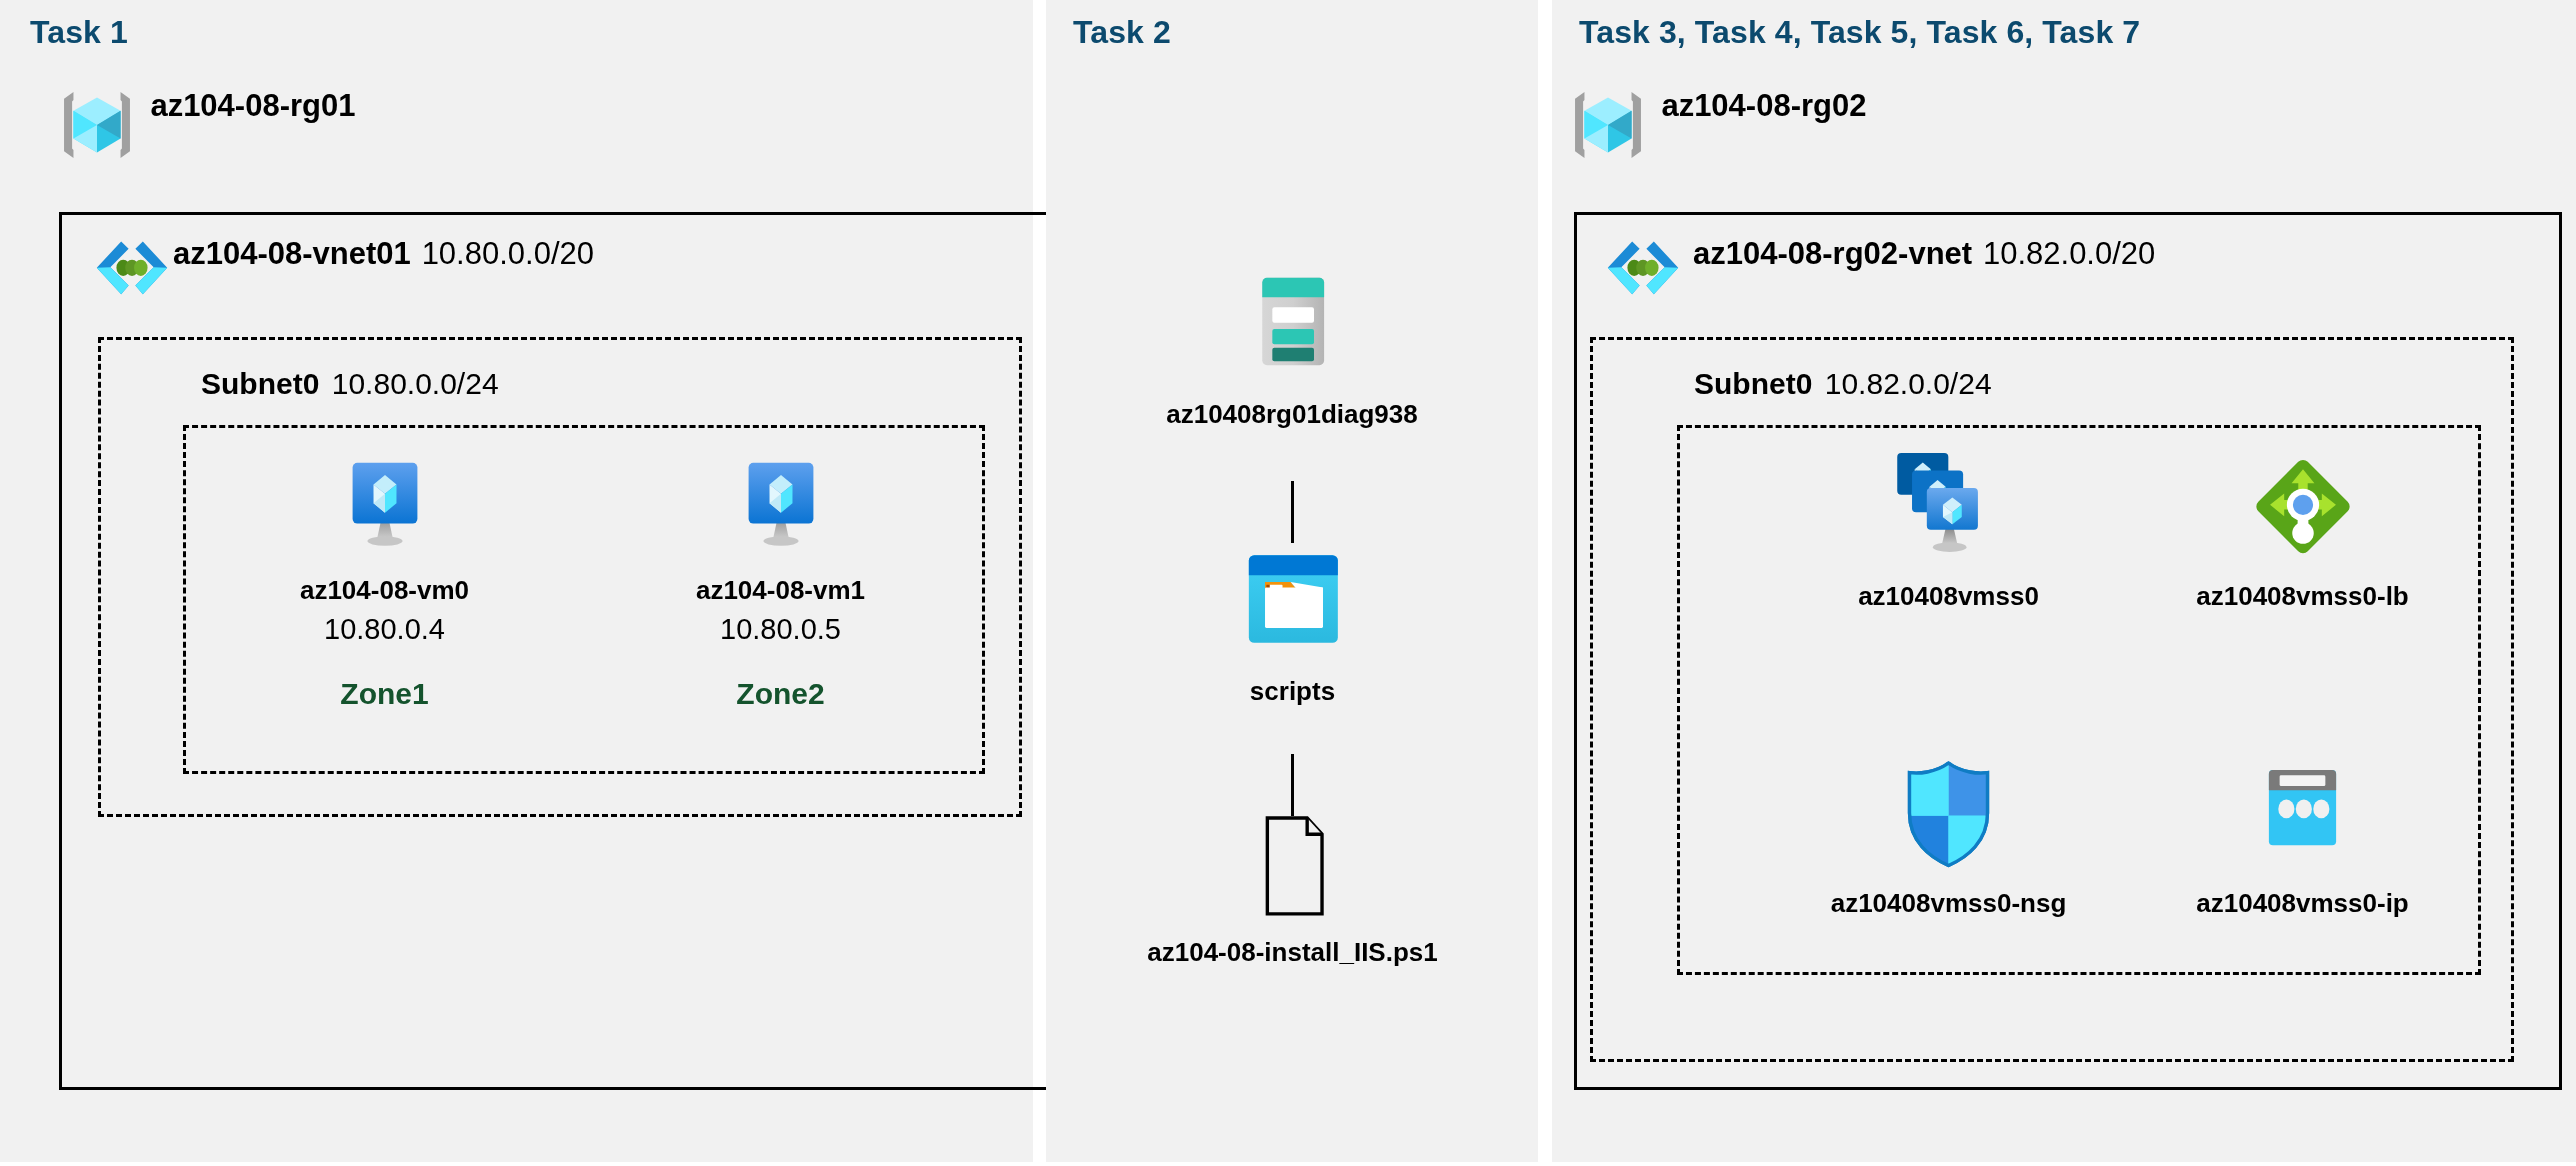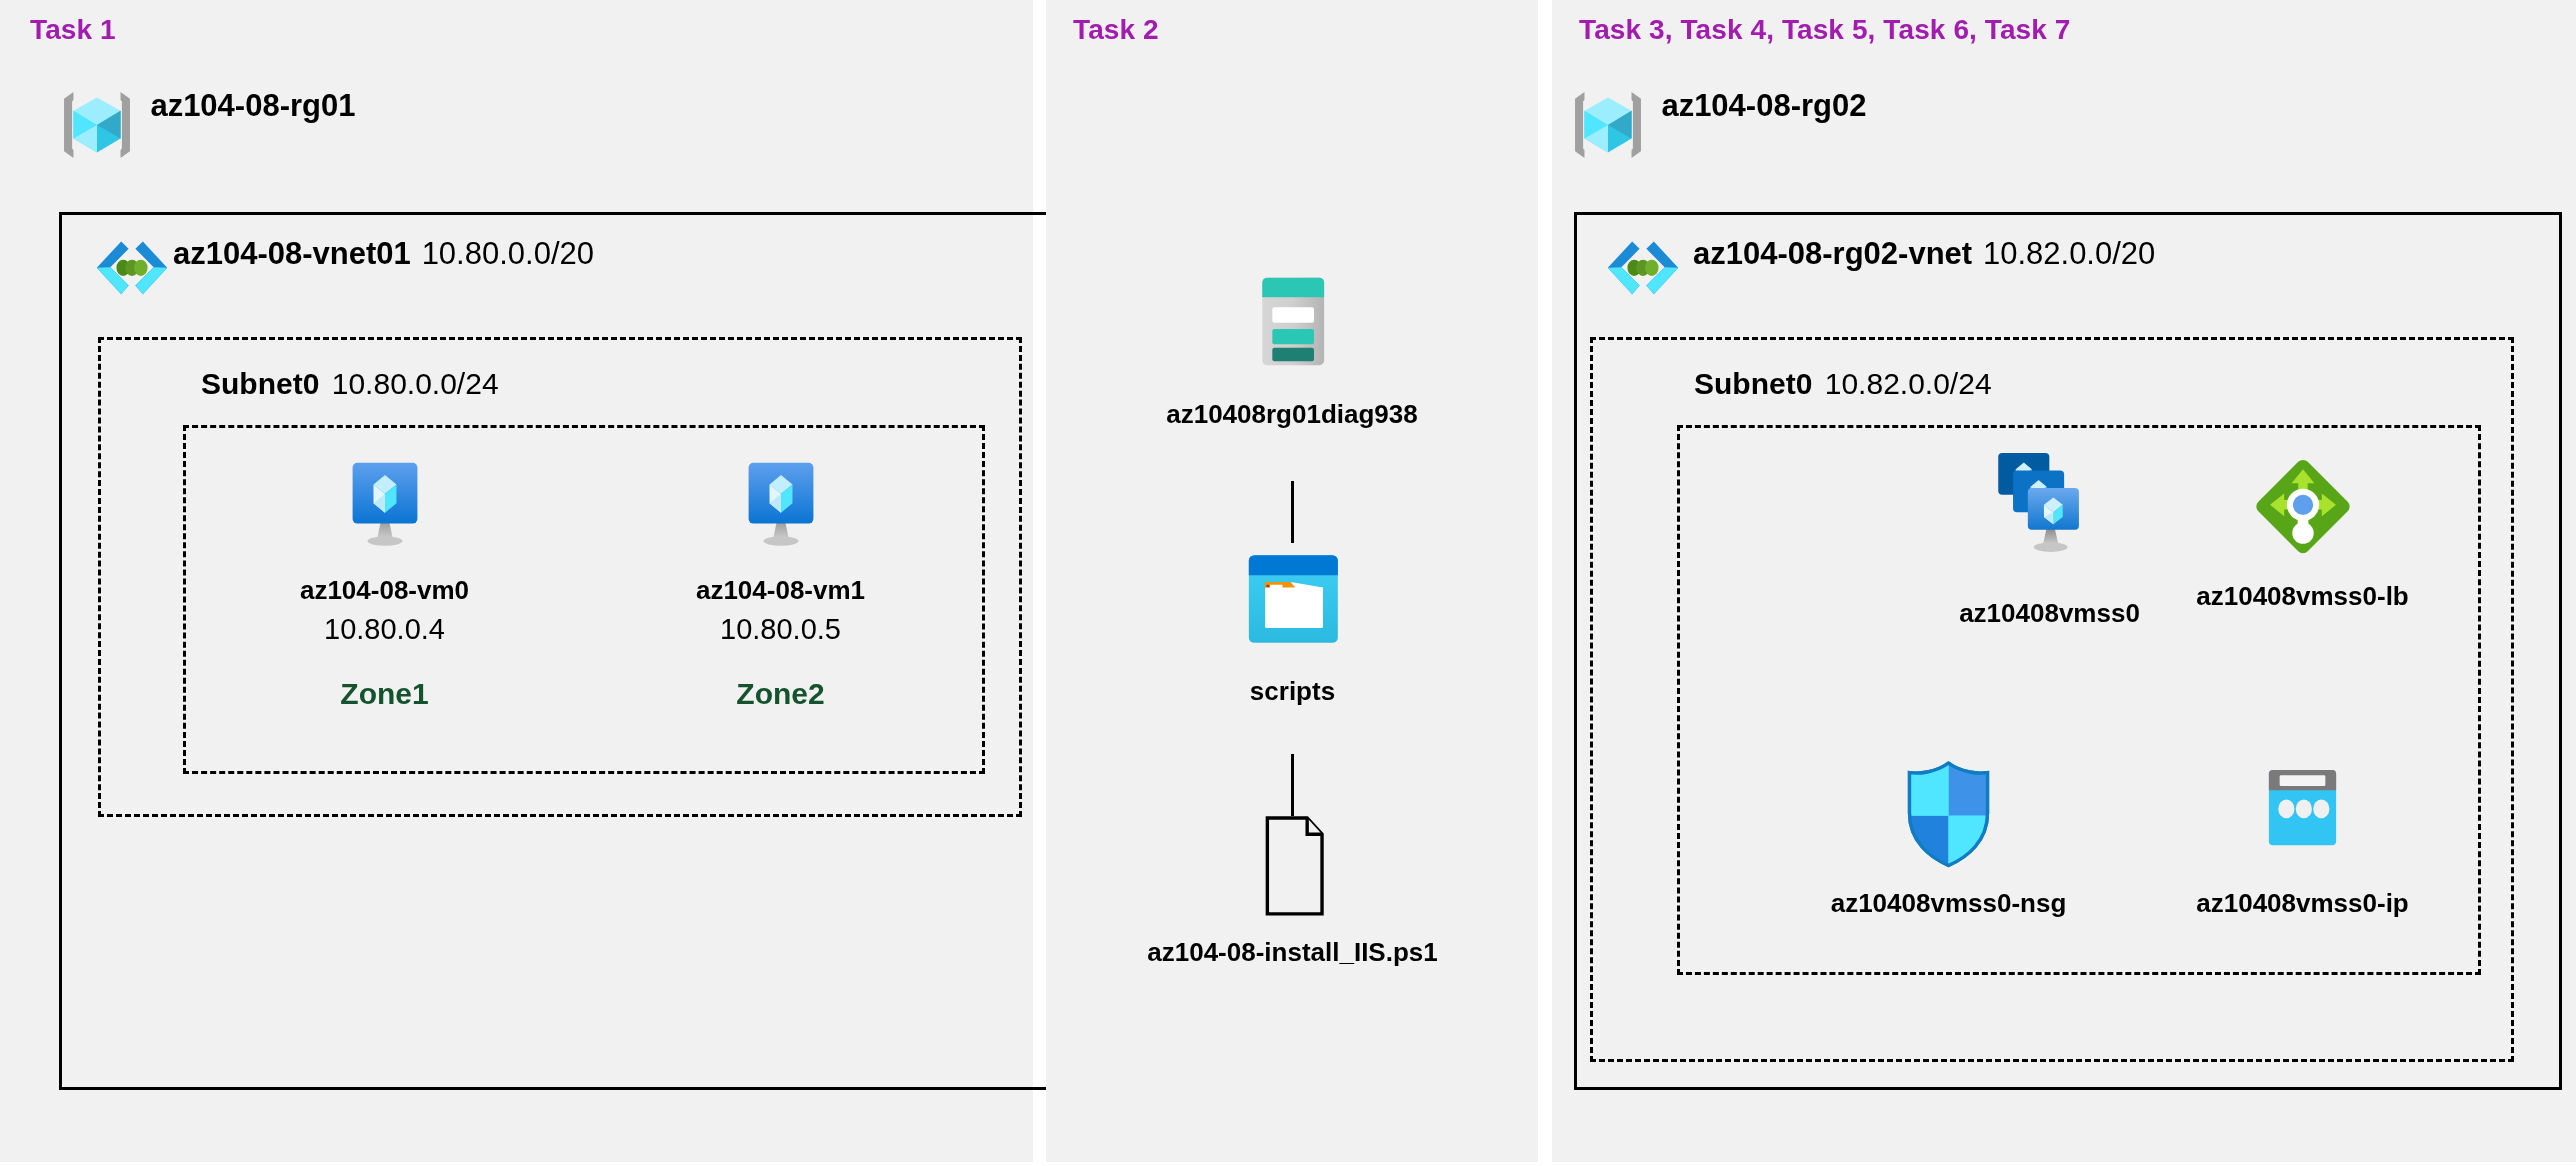--- a/index.html
+++ b/index.html
@@ -3,22 +3,22 @@
 <meta charset="utf-8">
 <style>
   html,body{margin:0;padding:0;background:#ffffff;}
   body{
     font-family:"Liberation Sans", sans-serif;
     width:2576px;height:1166px;position:relative;overflow:hidden;
     -webkit-font-smoothing:antialiased;
   }
   .panel{position:absolute;background:#f1f1f1;}
   .task-label{
-    position:absolute;color:#a21caf;font-weight:bold;
-    font-size:28px;letter-spacing:0.1px;white-space:nowrap;
+    position:absolute;color:#0c4a6e;font-weight:bold;
+    font-size:32px;letter-spacing:0.1px;white-space:nowrap;
   }
   .solid-box{position:absolute;border:3.4px solid #000000;box-sizing:border-box;background:transparent;}
   .dashed-box{position:absolute;border:3.4px dashed #000000;box-sizing:border-box;background:transparent;}
   .hdr{position:absolute;display:flex;white-space:nowrap;}
   .hdr .name{font-size:31px;font-weight:bold;color:#000;}
   .hdr .cidr{font-size:31px;font-weight:normal;color:#000;margin-left:10.8px;}
   .sub-hdr{position:absolute;white-space:nowrap;}
   .sub-hdr .name{font-size:30px;font-weight:bold;color:#000;}
   .sub-hdr .cidr{font-size:30px;font-weight:normal;color:#000;margin-left:9.4px;}
   .node{position:absolute;display:flex;flex-direction:column;align-items:center;}
@@ -231,21 +231,21 @@
 
 <div class="dashed-box" style="left:1590px;top:337px;width:924px;height:725px;"></div>
 
 <div class="sub-hdr" style="left:1694px;top:367px;">
   <span class="name">Subnet0</span>
   <span class="cidr">10.82.0.0/24</span>
 </div>
 
 <div class="dashed-box" style="left:1677px;top:425px;width:804px;height:550px;"></div>
 
-<div class="node" style="left:1891px;top:445px;width:317px;gap:17px;">
+<div class="node" style="left:1790px;top:445px;width:317px;">
   <span style="width:128px;height:121px;">
     <svg width="128" height="121" viewBox="0 0 190 180">
       <defs>
         <linearGradient id="vss3" x1="0" y1="0" x2="0" y2="1">
           <stop offset="0" stop-color="#6BA9EE"></stop>
             <stop offset="1" stop-color="#1277D0"></stop>
         </linearGradient>
         <linearGradient id="vsstand" x1="0" y1="0" x2="0" y2="1">
           <stop offset="0" stop-color="#8A8A8A"></stop>
             <stop offset="1" stop-color="#D0D0D0"></stop>

